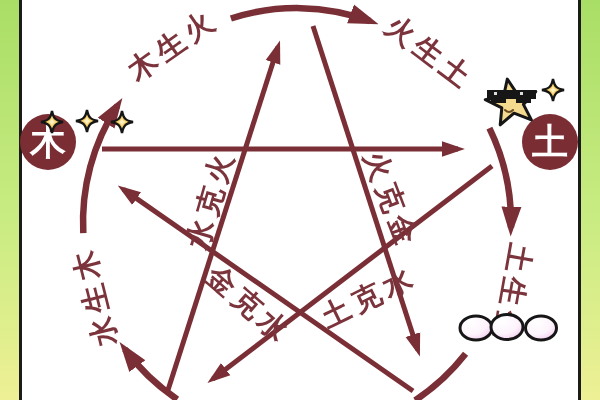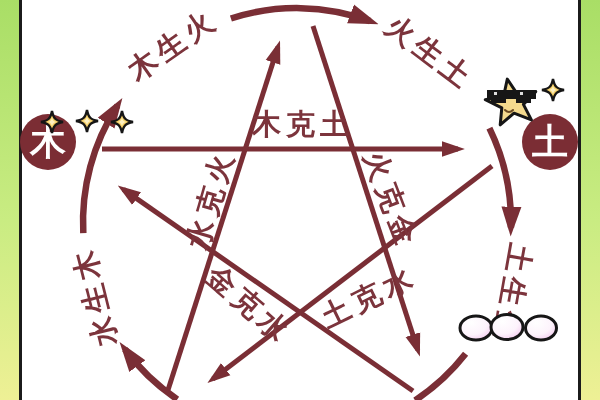--- a/index.html
+++ b/index.html
@@ -75,21 +75,20 @@
   </div>
   <div class="node earth">
     <span>土</span>
   </div>
 
   <div class="lbl sheng-wood-fire">木生火</div>
   <div class="lbl sheng-fire-earth">火生土</div>
   <div class="lbl sheng-earth-metal">土生金</div>
   <div class="lbl sheng-water-wood">水生木</div>
 
-  <div class="lbl ke-wood-earth">木克土</div>
   <div class="lbl ke-water-fire">水克火</div>
   <div class="lbl ke-fire-metal">火克金</div>
   <div class="lbl ke-metal-water">金克水</div>
   <div class="lbl ke-earth-water">土克水</div>
 
   <svg class="layer decor" width="600" height="400" viewBox="0 0 600 400">
     <defs>
       <radialGradient id="egg" cx="0.35" cy="0.28" r="1">
         <stop offset="0" stop-color="#ffffff"></stop>
         <stop offset="0.5" stop-color="#fdf3fc"></stop>

